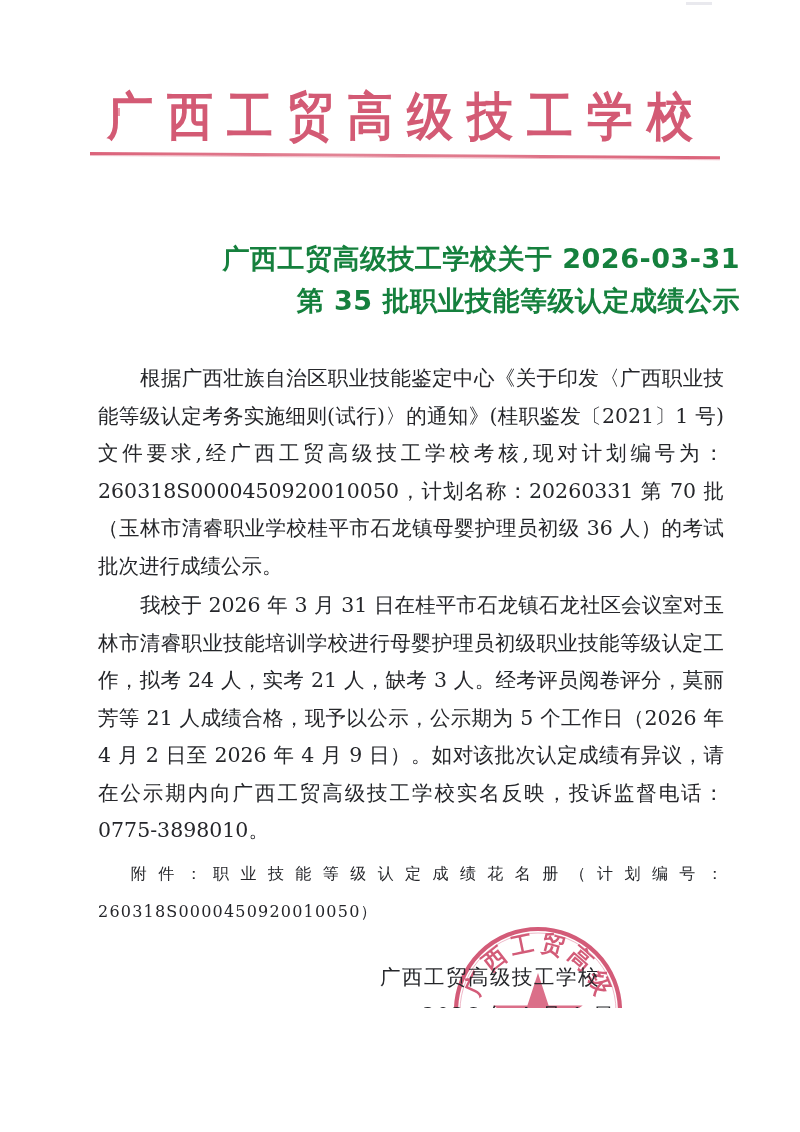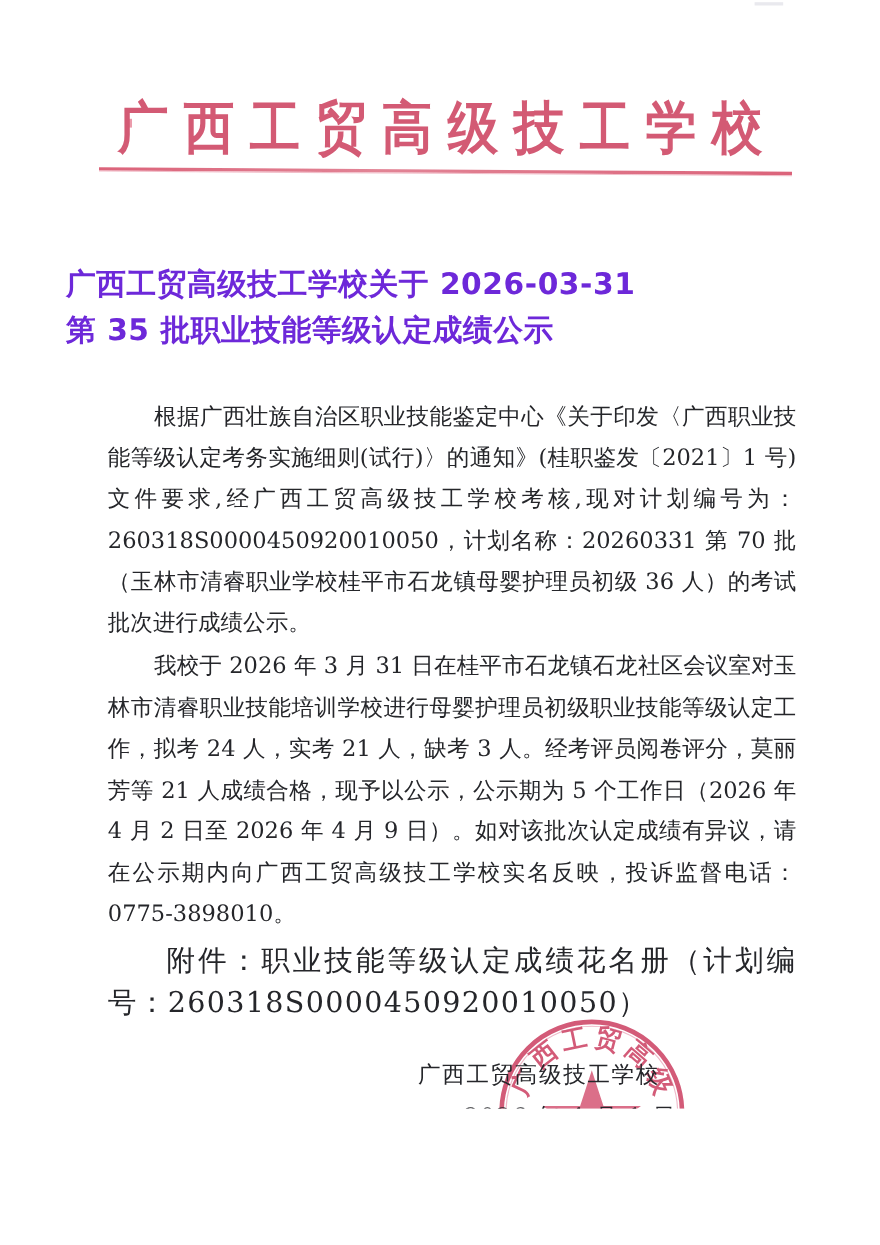--- a/index.html
+++ b/index.html
@@ -56,22 +56,22 @@
     height: 1px;
     background: #eca8b6;
     opacity: .8;
   }
   
   .doc-title {
     position: absolute;
     left: 60px;
     top: 238px;
     width: 680px;
-    text-align: left;
-    color: #6d28d9;
+    text-align: right;
+    color: #15803d;
     font-family: "DejaVu Sans", "Liberation Sans", sans-serif;
     font-size: 27px;
     font-weight: 700;
     line-height: 42px;
     letter-spacing: 0.5px;
   }
   .doc-title .tline { display: block; white-space: nowrap; }
   
   .body-block {
     position: absolute;
@@ -88,21 +88,21 @@
     margin: 0 0 2px 0;
     text-indent: 2.05em;
   }
   .para.tight { margin-bottom: 14px; }
   .attach-block {
     position: absolute;
     left: 98px;
     top: 855px;
     width: 626px;
     color: #25262a;
-    font-size: 26px;
+    font-size: 16px;
     line-height: 38px;
     text-align: justify;
     text-justify: inter-character;
   }
   .attach-block .para { text-indent: 2.05em; letter-spacing: 1.2px; }
   
   .signature {
     position: absolute;
     left: 380px;
     top: 958px;

